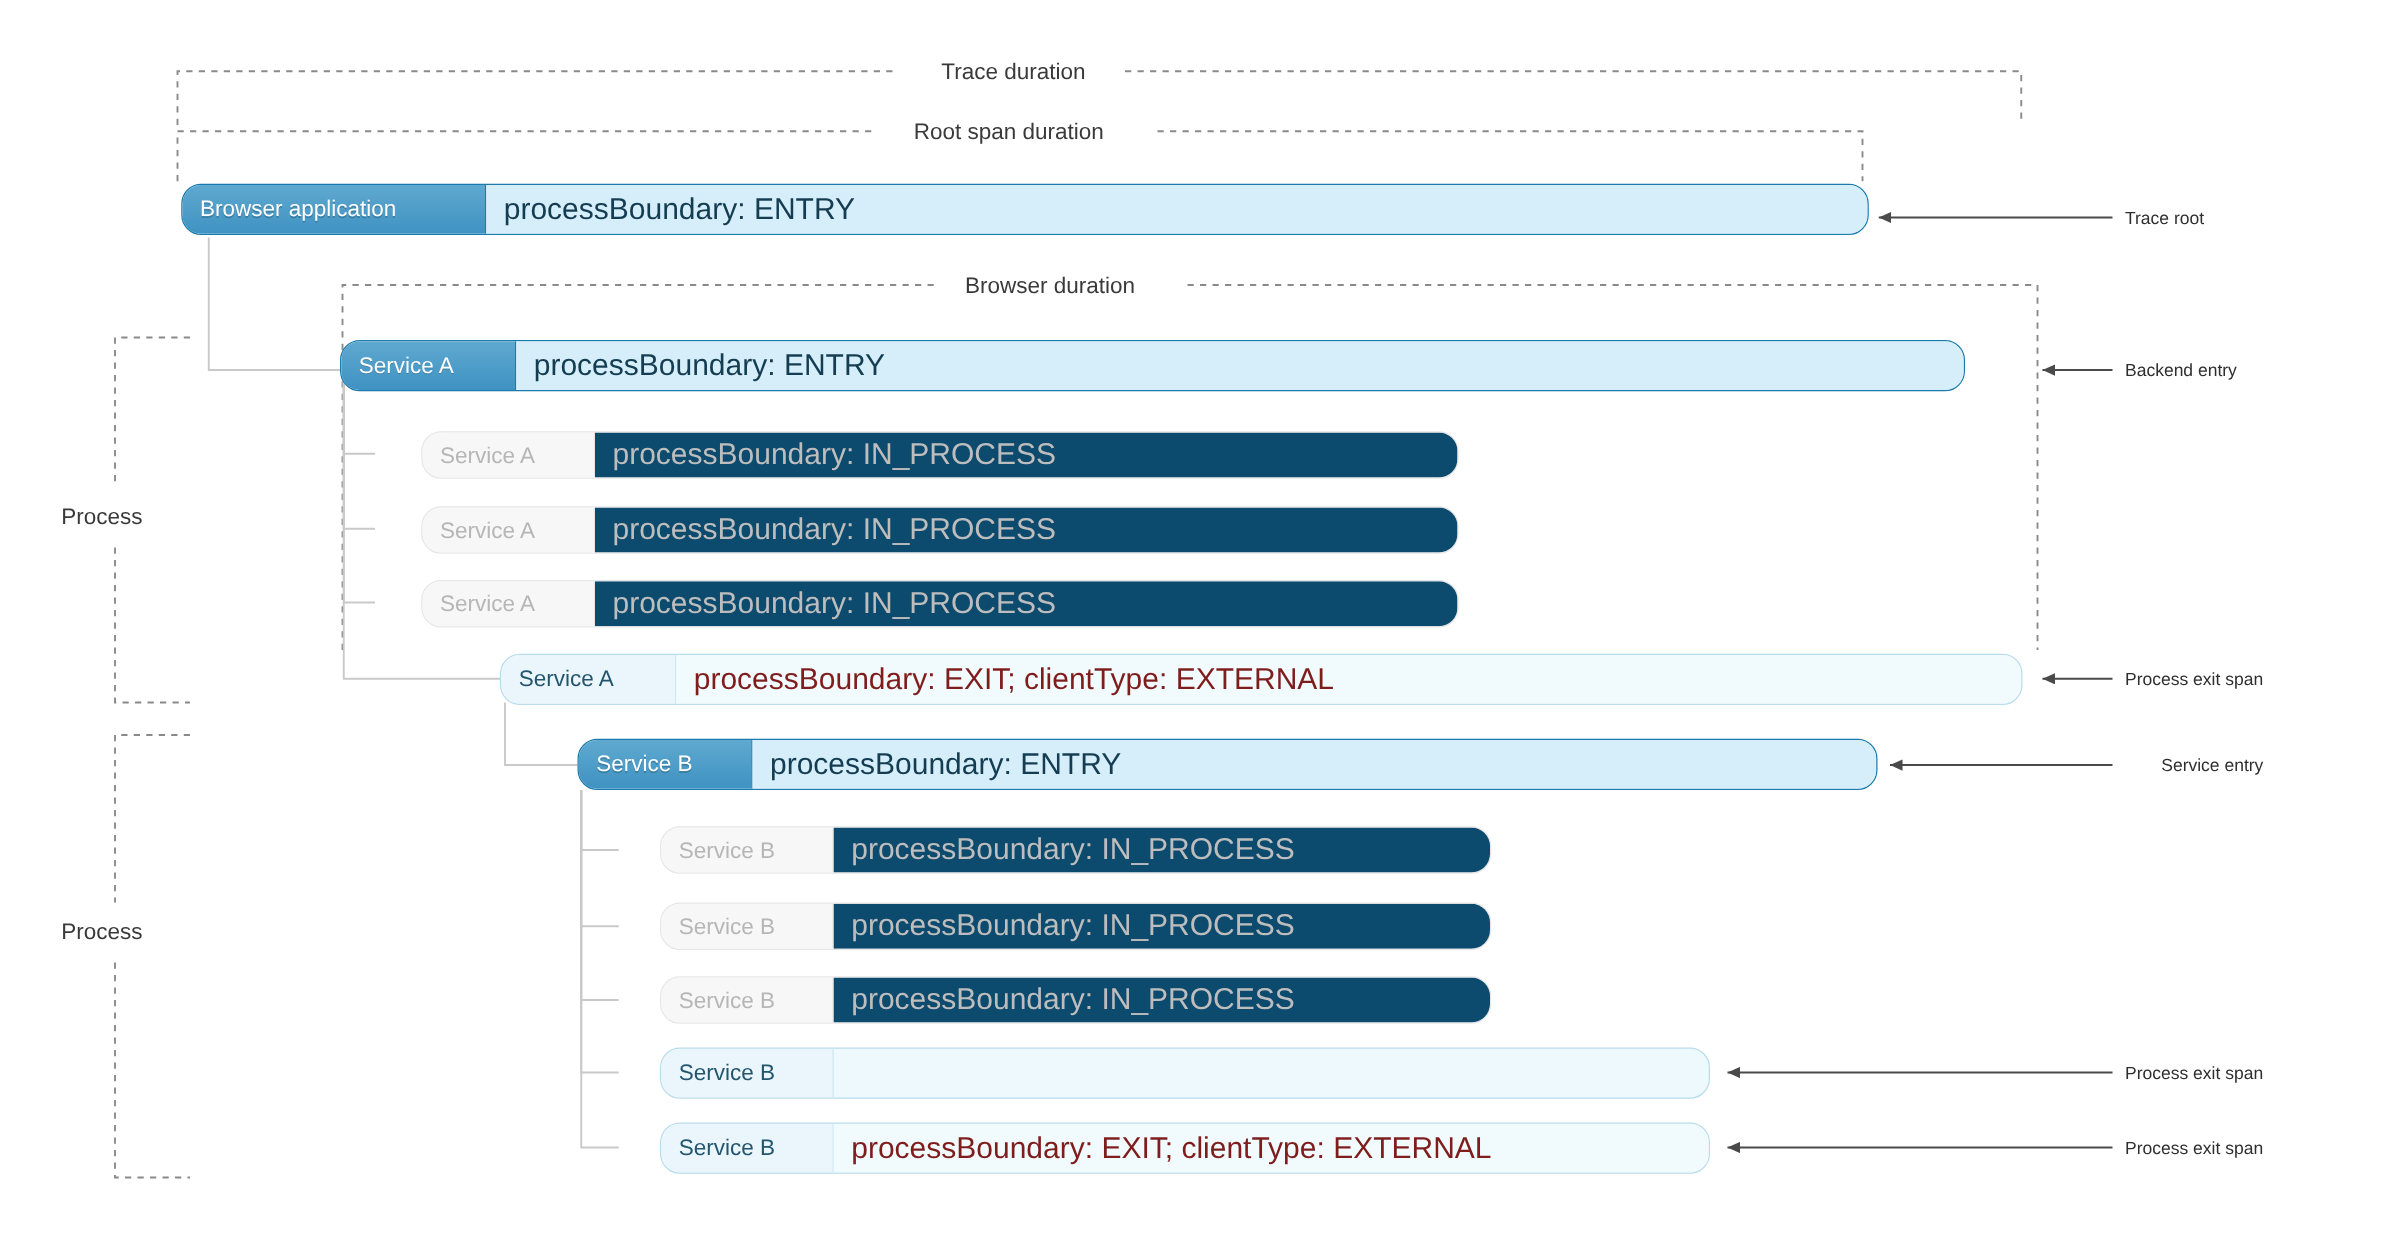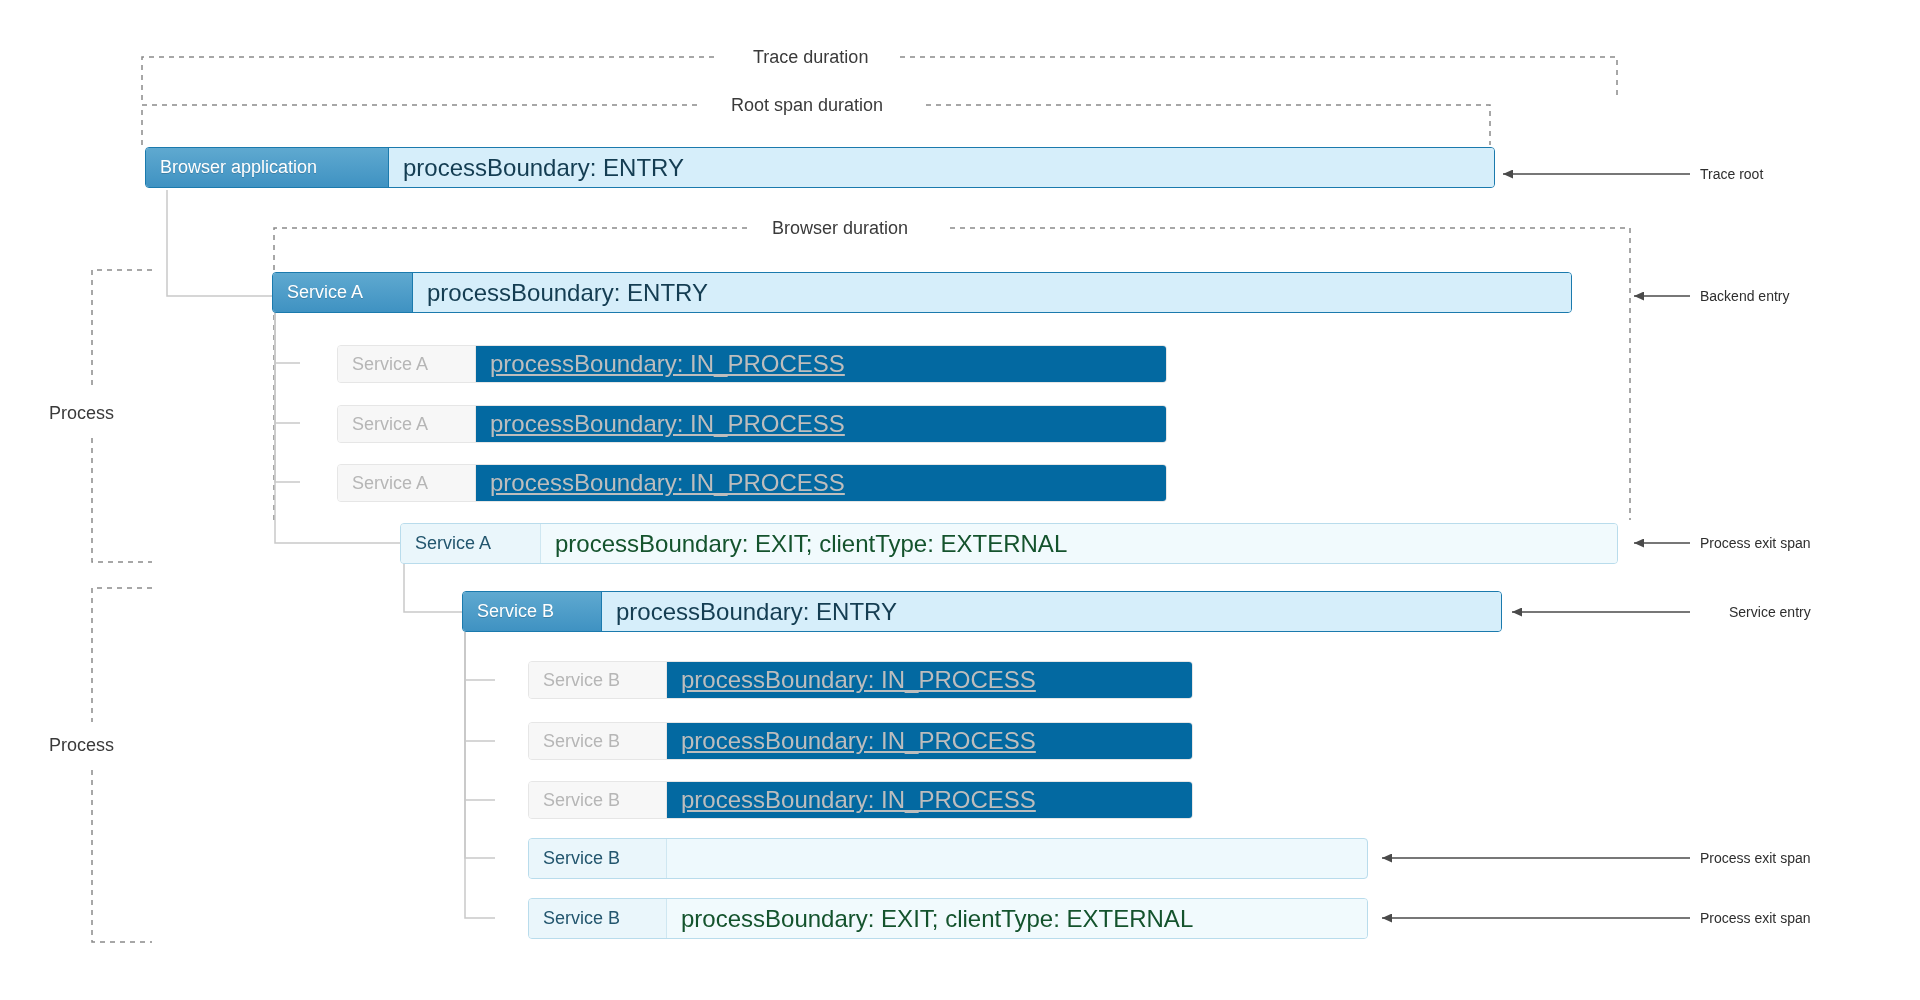--- a/index.html
+++ b/index.html
@@ -15,21 +15,21 @@
 
   
   #overlay{position:absolute;left:0;top:0;width:1920px;height:1000px;pointer-events:none;}
 
   
   .span{
     position:absolute;
     display:flex;
     align-items:stretch;
     box-sizing:border-box;
-    border-radius:4px;
+    border-radius:16px;
     overflow:hidden;
     height:41px;
   }
   .span .svc{
     display:flex;align-items:center;
     box-sizing:border-box;
     padding:0 14px;
     font-size:18px;
     white-space:nowrap;
     flex:0 0 auto;
@@ -65,38 +65,37 @@
     border:1.4px solid #b9dcec;
     background:#eef9fd;
   }
   .span.exit .svc{
     background:#eaf6fb;
     color:#23566e;
     border-right:1.4px solid #cfe7f1;
   }
   .span.exit .body{
     background:#f1fafd;
-    color:#14532d;
+    color:#7f1d1d;
   }
 
   
   .span.inproc{
     border:1.3px solid #e6e6e6;
     background:#fafafa;
     height:38px;
   }
   .span.inproc .svc{
     background:#f7f7f7;
     color:#b6b6b6;
     border-right:1.3px solid #e6e6e6;
   }
   .span.inproc .body{
-    background:#0369a1;
+    background:#0c4a6e;
     color:#bdbdbd;
-    text-decoration:underline;
   }
 
   
   .lbl{
     position:absolute;
     font-size:18px;
     color:#3a3a3a;
     white-space:nowrap;
     background:#ffffff;
     padding:0 9px;

